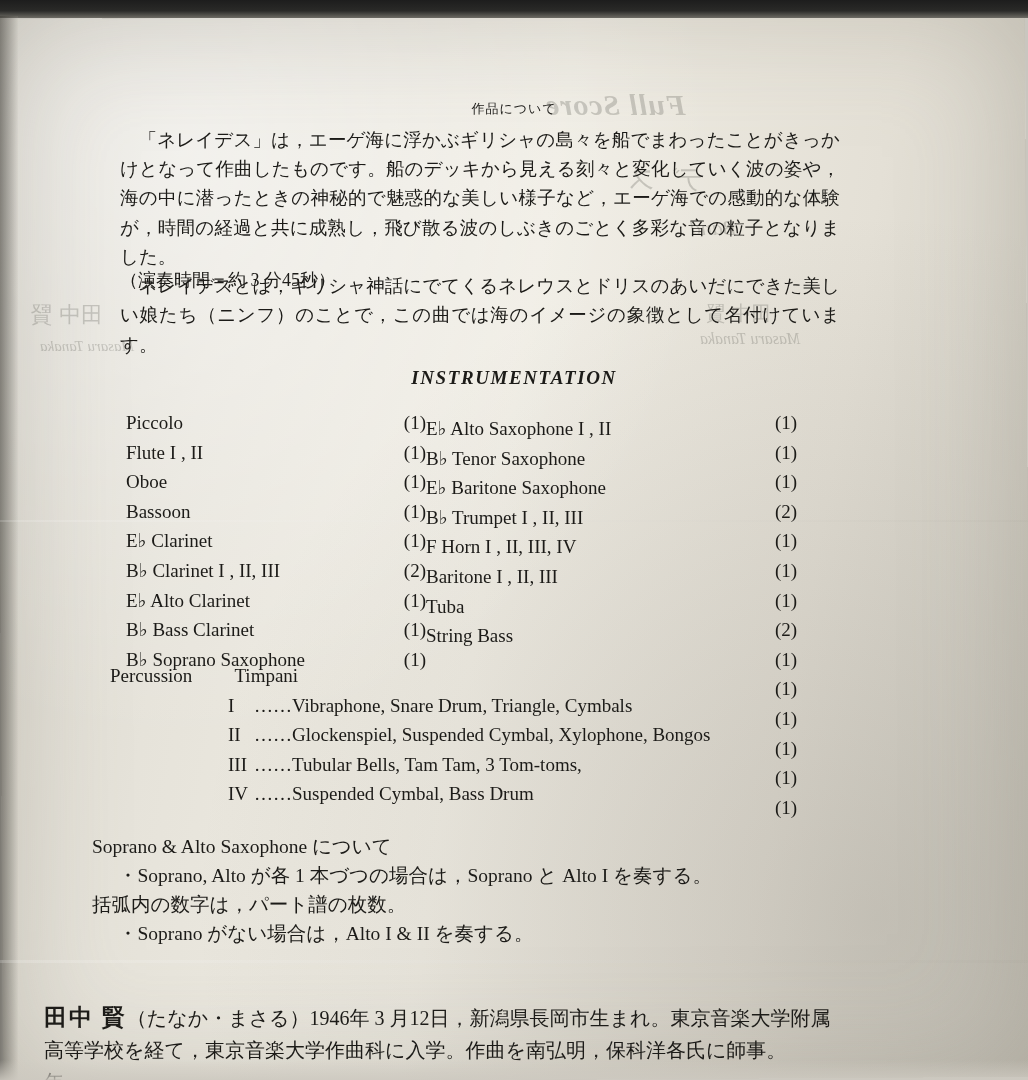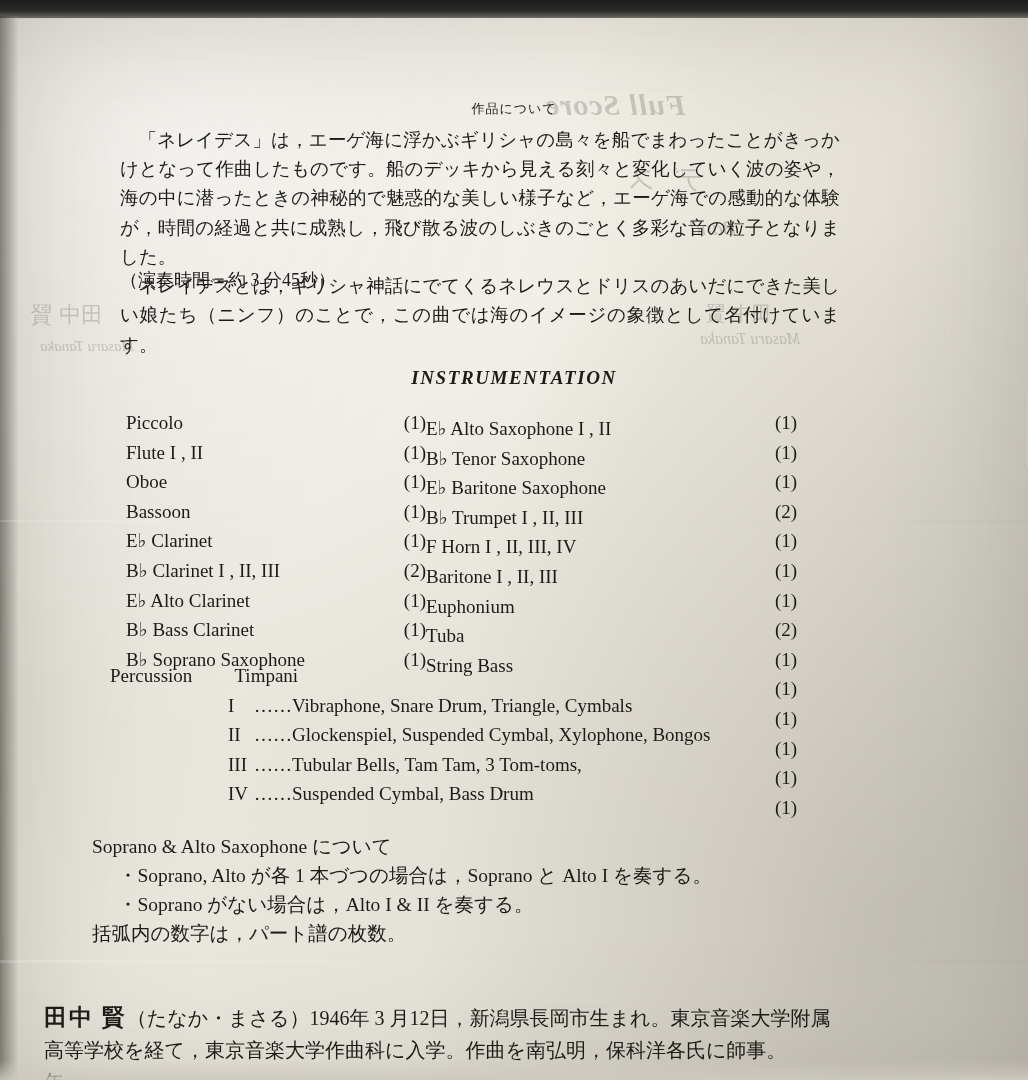--- a/index.html
+++ b/index.html
@@ -275,23 +275,20 @@
       <div class="row">
         <span class="nm">B♭ Trumpet  I , II, III</span>
       </div>
       <div class="row">
         <span class="nm">F Horn  I , II, III, IV</span>
       </div>
       <div class="row">
         <span class="nm">Baritone  I , II, III</span>
       </div>
       <div class="row">
-        <span class="nm">Euphonium</span>
-      </div>
-      <div class="row">
         <span class="nm">Tuba</span>
       </div>
       <div class="row">
         <span class="nm">String Bass</span>
       </div>
     </div>
 
     <div id="qty-right">
       <div>(1)</div>
       <div>(1)</div>
@@ -324,22 +321,22 @@
         <span class="rn">III</span><span>……</span><span>Tubular Bells, Tam Tam, 3 Tom-toms,</span>
       </div>
       <div class="line">
         <span class="rn">IV</span><span>……</span><span>Suspended Cymbal, Bass Drum</span>
       </div>
     </div>
 
     <div id="notes">
       <div class="n-line">Soprano &amp; Alto Saxophone について</div>
       <div class="n-line bullet">・Soprano, Alto が各 1 本づつの場合は，Soprano と Alto I を奏する。</div>
+      <div class="n-line">括弧内の数字は，パート譜の枚数。</div>
       <div class="n-line bullet">・Soprano がない場合は，Alto I &amp; II を奏する。</div>
-      <div class="n-line">括弧内の数字は，パート譜の枚数。</div>
     </div>
 
     <div id="bio">
       <div>
         <span class="bigname">田中 賢</span><span>（たなか・まさる）</span><span>1946年 3 月12日，新潟県長岡市生まれ。東京音楽大学附属</span>
       </div>
       <div>高等学校を経て，東京音楽大学作曲科に入学。作曲を南弘明，保科洋各氏に師事。</div>
       <div class="clip">年</div>
     </div>
 

